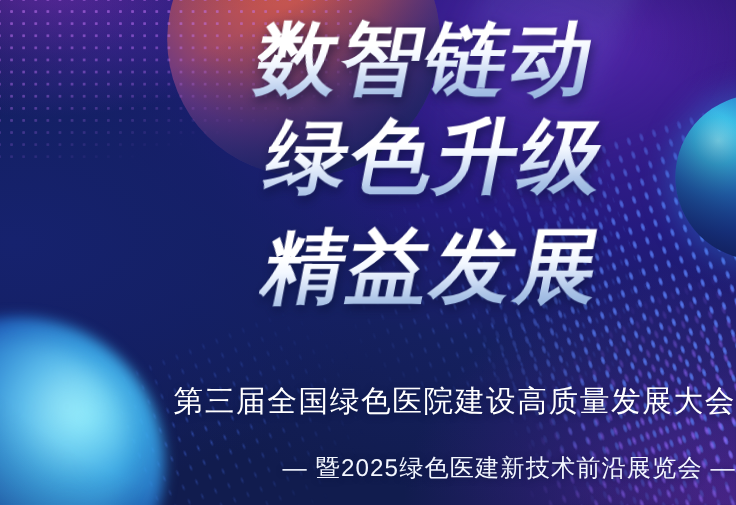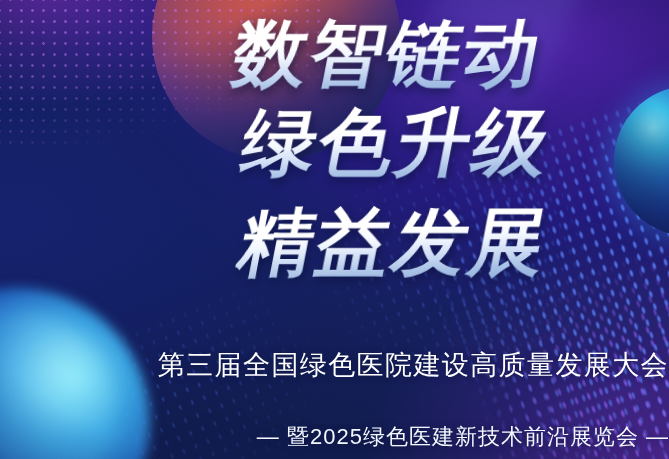--- a/index.html
+++ b/index.html
@@ -169,21 +169,21 @@
   #subtitle-main{
     font-size:27px;
     font-weight:400;
     color:#ffffff;
     letter-spacing:1.4px;
     white-space:nowrap;
     text-shadow:0 1px 6px rgba(10,18,60,0.7);
     margin-left:18px;
   }
   #subtitle-sub{
-    margin-top:39px;
+    margin-top:28px;
     font-size:22px;
     font-weight:400;
     color:#f3f7ff;
     letter-spacing:1px;
     white-space:nowrap;
     text-shadow:0 1px 6px rgba(10,18,60,0.7);
     margin-left:14px;
   }
 </style>
 </head>

